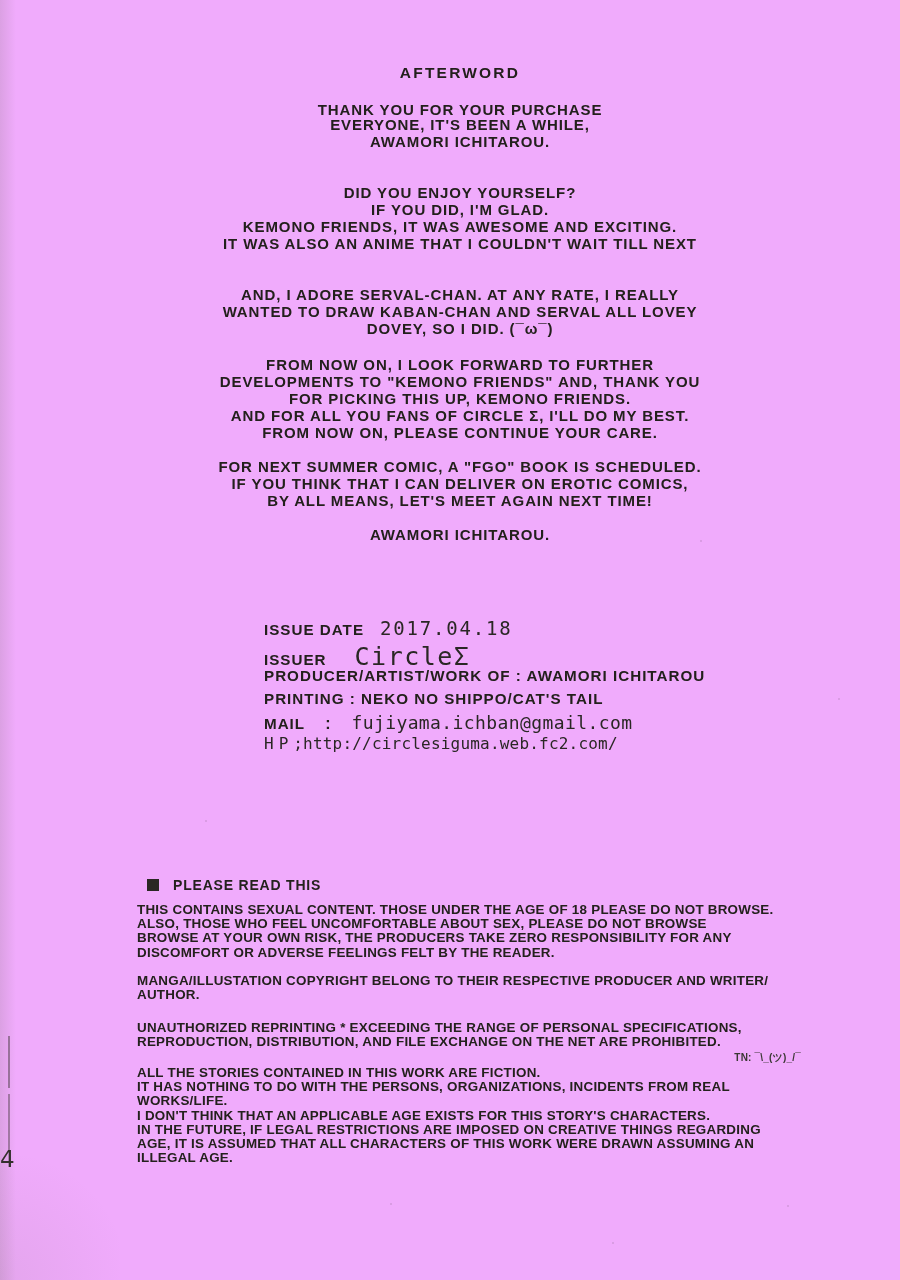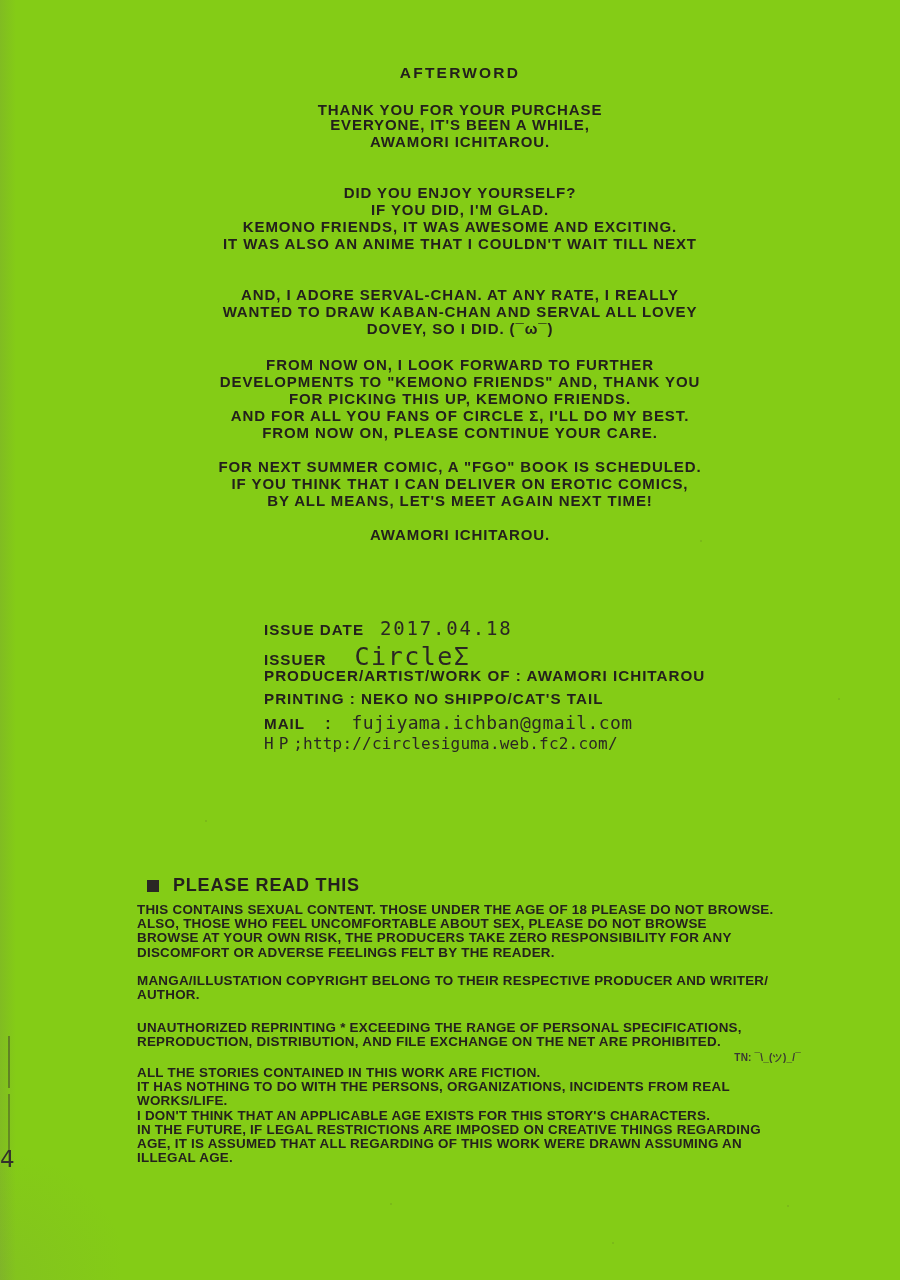--- a/index.html
+++ b/index.html
@@ -1,17 +1,17 @@
 <!DOCTYPE html>
 <html><head>
 <meta charset="utf-8">
 <style>
   html,body{margin:0;padding:0;}
   body{width:900px;height:1280px;background:#e9e7e3;font-family:"Liberation Sans",sans-serif;}
-  .page{position:relative;width:900px;height:1280px;background:#84cc16;overflow:hidden;color:#221f1c;}
+  .page{position:relative;width:900px;height:1280px;background:#f0abfc;overflow:hidden;color:#221f1c;}
 
   
   .edge-shadow{position:absolute;left:0;top:0;bottom:0;width:16px;
     background:linear-gradient(to right, rgba(110,104,96,0.16), rgba(110,104,96,0));}
   .corner-shade{position:absolute;left:0;bottom:0;width:120px;height:140px;
     background:radial-gradient(circle at 0% 100%, rgba(120,114,106,0.10), rgba(120,114,106,0) 70%);}
   .scan-line-a{position:absolute;left:8px;top:1036px;width:2px;height:52px;background:rgba(55,51,46,0.45);}
   .scan-line-b{position:absolute;left:8px;top:1094px;width:2px;height:56px;background:rgba(55,51,46,0.40);}
   .speck{position:absolute;width:2px;height:2px;border-radius:50%;background:rgba(60,56,50,0.16);}
 
@@ -27,21 +27,21 @@
   .val-date{font-size:19px;letter-spacing:1.8px;margin-left:16px;}
   .val-issuer{font-size:25px;letter-spacing:1.5px;margin-left:28px;}
   .val-mail{font-size:18px;letter-spacing:0.4px;margin-left:20px;}
   .mail-colon{margin-left:20px;font-size:16px;font-weight:700;}
   .hp-row{font-size:16px;letter-spacing:0.2px;}
   .hp-prefix{letter-spacing:5px;}
 
   
   .notice{position:absolute;left:137px;top:878px;width:712px;}
   .n-row{position:absolute;left:0;right:0;font-size:13.4px;line-height:14.2px;letter-spacing:0.25px;font-weight:700;color:#24211d;}
-  .n-header{font-size:18px;letter-spacing:0.8px;}
+  .n-header{font-size:14px;letter-spacing:0.8px;}
   .sq{display:inline-block;width:12px;height:12px;background:#2a2724;margin-right:14px;vertical-align:-1px;}
   .tn{text-align:right;padding-right:48px;font-size:10px;letter-spacing:0.2px;font-weight:700;color:#3a3733;}
 
   .page-number{position:absolute;left:0px;top:1146px;font-size:23px;font-family:"DejaVu Sans",sans-serif;color:#33302c;}
 </style>
 </head>
 <body>
 
 <div class="page">
 
@@ -138,20 +138,20 @@
     </div>
 
     <div class="n-row tn" style="top:173px">TN: ¯\_(ツ)_/¯</div>
 
     <div class="n-row" style="top:188px">
       <div>ALL THE STORIES CONTAINED IN THIS WORK ARE FICTION.</div>
       <div>IT HAS NOTHING TO DO WITH THE PERSONS, ORGANIZATIONS, INCIDENTS FROM REAL</div>
       <div>WORKS/LIFE.</div>
       <div>I DON'T THINK THAT AN APPLICABLE AGE EXISTS FOR THIS STORY'S CHARACTERS.</div>
       <div>IN THE FUTURE, IF LEGAL RESTRICTIONS ARE IMPOSED ON CREATIVE THINGS REGARDING</div>
-      <div>AGE, IT IS ASSUMED THAT ALL REGARDING OF THIS WORK WERE DRAWN ASSUMING AN</div>
+      <div>AGE, IT IS ASSUMED THAT ALL CHARACTERS OF THIS WORK WERE DRAWN ASSUMING AN</div>
       <div>ILLEGAL AGE.</div>
     </div>
   </div>
 
   <div class="page-number">4</div>
 
 </div>
 
 </body></html>

